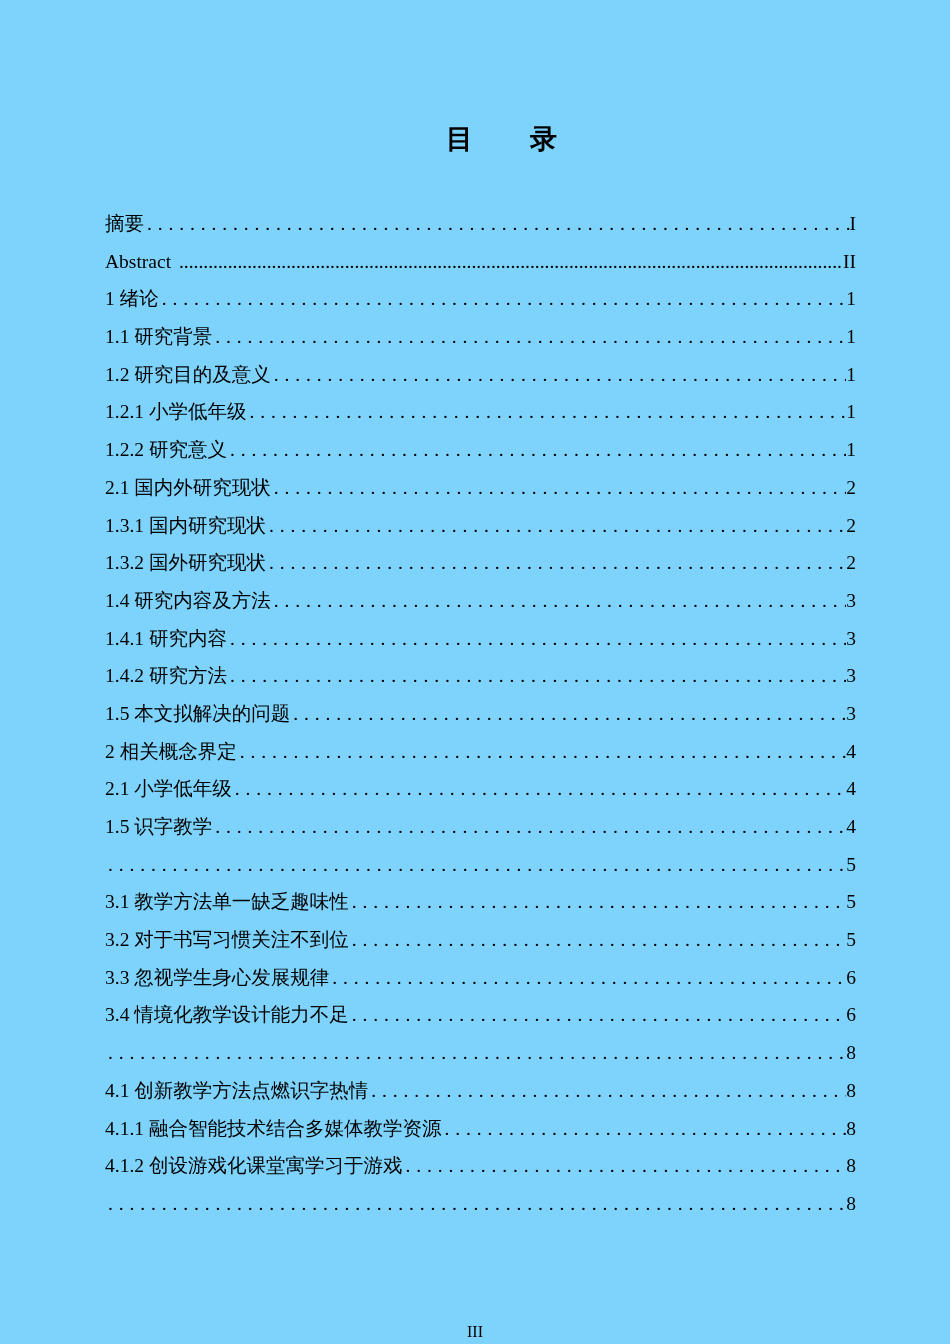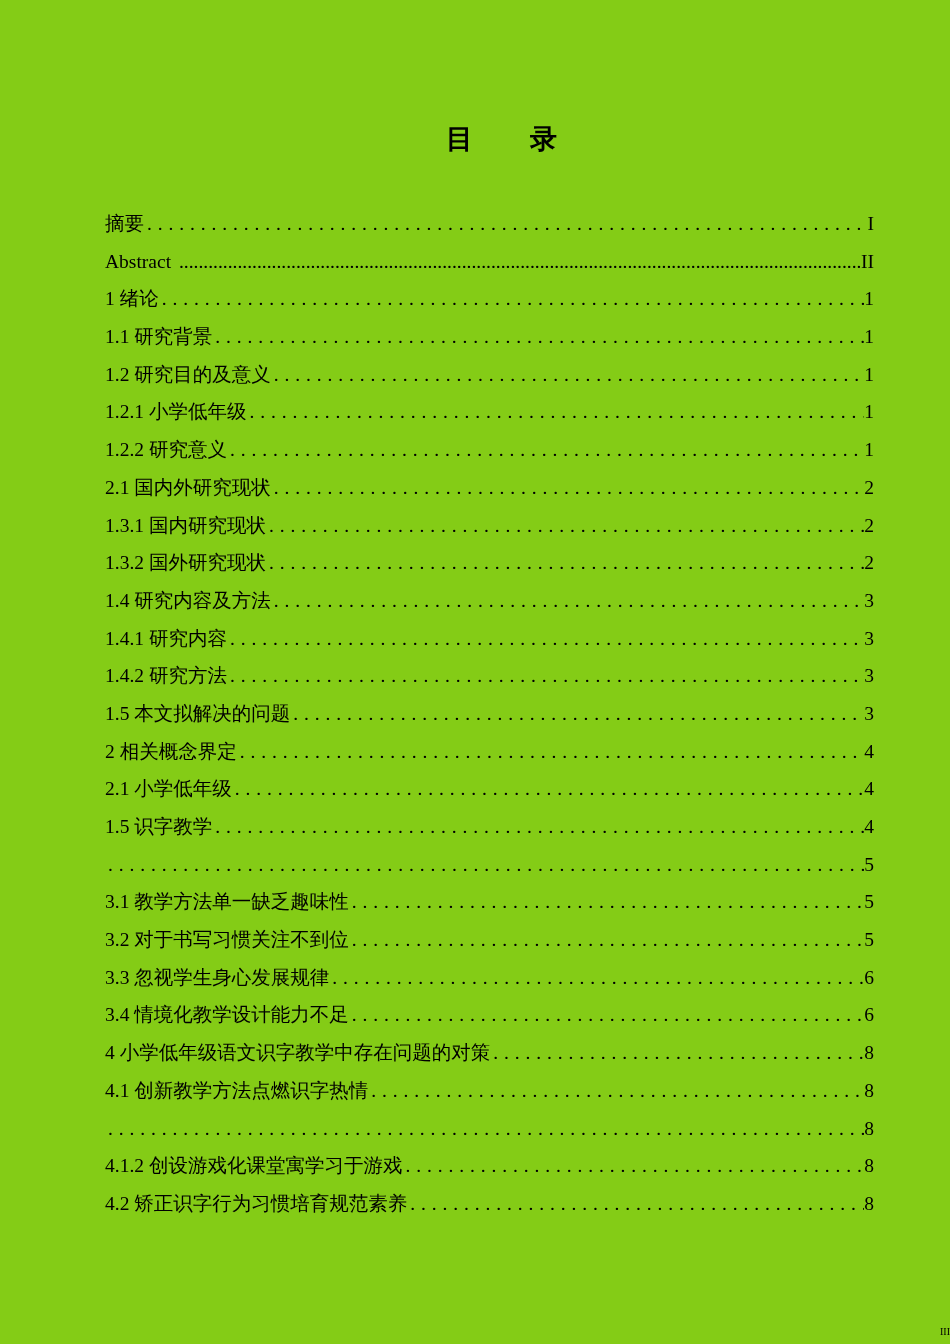--- a/index.html
+++ b/index.html
@@ -4,21 +4,21 @@
 <style>
   html, body {
     margin: 0;
     padding: 0;
     background: #e8e8e8;
   }
   .page {
     position: relative;
     width: 950px;
     height: 1344px;
-    background: #84cc16;
+    background: #7dd3fc;
     margin: 0 auto;
     overflow: hidden;
     font-family: "Liberation Serif", "DejaVu Serif", serif;
     color: #000000;
   }
   .toc-title {
     position: absolute;
     top: 121px;
     left: 54px;
     right: 0;
@@ -28,21 +28,21 @@
     font-weight: bold;
     font-size: 27px;
     line-height: 36px;
     letter-spacing: 1px;
     white-space: pre;
   }
   .toc {
     position: absolute;
     top: 205px;
     left: 105px;
-    right: 76px;
+    right: 94px;
   }
   .toc-entry {
     display: flex;
     align-items: baseline;
     height: 37.7px;
     line-height: 37.7px;
     font-size: 19.5px;
     cursor: pointer;
   }
   .toc-label {
@@ -66,22 +66,22 @@
   .toc-page {
     flex: 0 0 auto;
     white-space: nowrap;
     text-align: right;
   }
   .page-footer {
     position: absolute;
     top: 1324px;
     left: 0;
     right: 0;
-    text-align: right;
-    font-size: 10px;
+    text-align: center;
+    font-size: 16px;
     line-height: 16px;
   }
 </style>
 </head>
 <body>
 
 <div class="page">
   <h1 class="toc-title">目　　录</h1>
 
   <div class="toc">
@@ -188,40 +188,39 @@
         <span class="toc-label">3.3 忽视学生身心发展规律</span>
         <span class="toc-leader spaced">. . . . . . . . . . . . . . . . . . . . . . . . . . . . . . . . . . . . . . . . . . . . . . . . . . . . . . . . . . . . . . . . . . . . . . . . . . . . . . . . . . . . . . . . . . . . . . . . . . . . . . . . . . . . . . . . . . . . . . . . . . . . . . . . . . . . . . . . . . . . . . . . . . . . . . . . . . . . . . . . . . . . . . . . . . . . . . . . . . . . . . . . . . . . . . . . . . . . . . . . . . . . . . . . . . . . . . . . . . . . . . . . . . . . . . . . . . . . . . . . . . . . . . . . . . . . . . . . . . . . . . . . . . . . . . . . . . . . . . . . . . . . . . . . . . . . . . . . . . . . . . . . . . . . . . . . . . . . . . . . . . . . . . . . . . . . . . . . . . . . . . . . . . . . . . . . . . . . . . . . . . . . . . . . . . . . . . . . . . . . . . . . . . . . . . . . . . . . . . . . </span>
         <span class="toc-page">6</span>
       </div>
       <div class="toc-entry">
         <span class="toc-label">3.4 情境化教学设计能力不足</span>
         <span class="toc-leader spaced">. . . . . . . . . . . . . . . . . . . . . . . . . . . . . . . . . . . . . . . . . . . . . . . . . . . . . . . . . . . . . . . . . . . . . . . . . . . . . . . . . . . . . . . . . . . . . . . . . . . . . . . . . . . . . . . . . . . . . . . . . . . . . . . . . . . . . . . . . . . . . . . . . . . . . . . . . . . . . . . . . . . . . . . . . . . . . . . . . . . . . . . . . . . . . . . . . . . . . . . . . . . . . . . . . . . . . . . . . . . . . . . . . . . . . . . . . . . . . . . . . . . . . . . . . . . . . . . . . . . . . . . . . . . . . . . . . . . . . . . . . . . . . . . . . . . . . . . . . . . . . . . . . . . . . . . . . . . . . . . . . . . . . . . . . . . . . . . . . . . . . . . . . . . . . . . . . . . . . . . . . . . . . . . . . . . . . . . . . . . . . . . . . . . . . . . . . . . . . . . . </span>
         <span class="toc-page">6</span>
       </div>
       <div class="toc-entry">
-        <span class="toc-label">4 小学低年级语文识字教学中存在问题的对策</span>
         <span class="toc-leader spaced">. . . . . . . . . . . . . . . . . . . . . . . . . . . . . . . . . . . . . . . . . . . . . . . . . . . . . . . . . . . . . . . . . . . . . . . . . . . . . . . . . . . . . . . . . . . . . . . . . . . . . . . . . . . . . . . . . . . . . . . . . . . . . . . . . . . . . . . . . . . . . . . . . . . . . . . . . . . . . . . . . . . . . . . . . . . . . . . . . . . . . . . . . . . . . . . . . . . . . . . . . . . . . . . . . . . . . . . . . . . . . . . . . . . . . . . . . . . . . . . . . . . . . . . . . . . . . . . . . . . . . . . . . . . . . . . . . . . . . . . . . . . . . . . . . . . . . . . . . . . . . . . . . . . . . . . . . . . . . . . . . . . . . . . . . . . . . . . . . . . . . . . . . . . . . . . . . . . . . . . . . . . . . . . . . . . . . . . . . . . . . . . . . . . . . . . . . . . . . . . . </span>
         <span class="toc-page">8</span>
       </div>
       <div class="toc-entry">
         <span class="toc-label">4.1 创新教学方法点燃识字热情</span>
         <span class="toc-leader spaced">. . . . . . . . . . . . . . . . . . . . . . . . . . . . . . . . . . . . . . . . . . . . . . . . . . . . . . . . . . . . . . . . . . . . . . . . . . . . . . . . . . . . . . . . . . . . . . . . . . . . . . . . . . . . . . . . . . . . . . . . . . . . . . . . . . . . . . . . . . . . . . . . . . . . . . . . . . . . . . . . . . . . . . . . . . . . . . . . . . . . . . . . . . . . . . . . . . . . . . . . . . . . . . . . . . . . . . . . . . . . . . . . . . . . . . . . . . . . . . . . . . . . . . . . . . . . . . . . . . . . . . . . . . . . . . . . . . . . . . . . . . . . . . . . . . . . . . . . . . . . . . . . . . . . . . . . . . . . . . . . . . . . . . . . . . . . . . . . . . . . . . . . . . . . . . . . . . . . . . . . . . . . . . . . . . . . . . . . . . . . . . . . . . . . . . . . . . . . . . . . </span>
         <span class="toc-page">8</span>
       </div>
       <div class="toc-entry">
+        <span class="toc-label">4.1.1 融合智能技术结合多媒体教学资源</span>
         <span class="toc-leader spaced">. . . . . . . . . . . . . . . . . . . . . . . . . . . . . . . . . . . . . . . . . . . . . . . . . . . . . . . . . . . . . . . . . . . . . . . . . . . . . . . . . . . . . . . . . . . . . . . . . . . . . . . . . . . . . . . . . . . . . . . . . . . . . . . . . . . . . . . . . . . . . . . . . . . . . . . . . . . . . . . . . . . . . . . . . . . . . . . . . . . . . . . . . . . . . . . . . . . . . . . . . . . . . . . . . . . . . . . . . . . . . . . . . . . . . . . . . . . . . . . . . . . . . . . . . . . . . . . . . . . . . . . . . . . . . . . . . . . . . . . . . . . . . . . . . . . . . . . . . . . . . . . . . . . . . . . . . . . . . . . . . . . . . . . . . . . . . . . . . . . . . . . . . . . . . . . . . . . . . . . . . . . . . . . . . . . . . . . . . . . . . . . . . . . . . . . . . . . . . . . . </span>
         <span class="toc-page">8</span>
       </div>
       <div class="toc-entry">
         <span class="toc-label">4.1.2 创设游戏化课堂寓学习于游戏</span>
         <span class="toc-leader spaced">. . . . . . . . . . . . . . . . . . . . . . . . . . . . . . . . . . . . . . . . . . . . . . . . . . . . . . . . . . . . . . . . . . . . . . . . . . . . . . . . . . . . . . . . . . . . . . . . . . . . . . . . . . . . . . . . . . . . . . . . . . . . . . . . . . . . . . . . . . . . . . . . . . . . . . . . . . . . . . . . . . . . . . . . . . . . . . . . . . . . . . . . . . . . . . . . . . . . . . . . . . . . . . . . . . . . . . . . . . . . . . . . . . . . . . . . . . . . . . . . . . . . . . . . . . . . . . . . . . . . . . . . . . . . . . . . . . . . . . . . . . . . . . . . . . . . . . . . . . . . . . . . . . . . . . . . . . . . . . . . . . . . . . . . . . . . . . . . . . . . . . . . . . . . . . . . . . . . . . . . . . . . . . . . . . . . . . . . . . . . . . . . . . . . . . . . . . . . . . . . </span>
         <span class="toc-page">8</span>
       </div>
       <div class="toc-entry">
-        <span class="toc-label">4.2 矫正识字行为习惯培育规范素养</span>
         <span class="toc-leader spaced">. . . . . . . . . . . . . . . . . . . . . . . . . . . . . . . . . . . . . . . . . . . . . . . . . . . . . . . . . . . . . . . . . . . . . . . . . . . . . . . . . . . . . . . . . . . . . . . . . . . . . . . . . . . . . . . . . . . . . . . . . . . . . . . . . . . . . . . . . . . . . . . . . . . . . . . . . . . . . . . . . . . . . . . . . . . . . . . . . . . . . . . . . . . . . . . . . . . . . . . . . . . . . . . . . . . . . . . . . . . . . . . . . . . . . . . . . . . . . . . . . . . . . . . . . . . . . . . . . . . . . . . . . . . . . . . . . . . . . . . . . . . . . . . . . . . . . . . . . . . . . . . . . . . . . . . . . . . . . . . . . . . . . . . . . . . . . . . . . . . . . . . . . . . . . . . . . . . . . . . . . . . . . . . . . . . . . . . . . . . . . . . . . . . . . . . . . . . . . . . . </span>
         <span class="toc-page">8</span>
       </div>
     </div>
 
   <div class="page-footer">
     <span>III</span>
   </div>
 </div>
 

